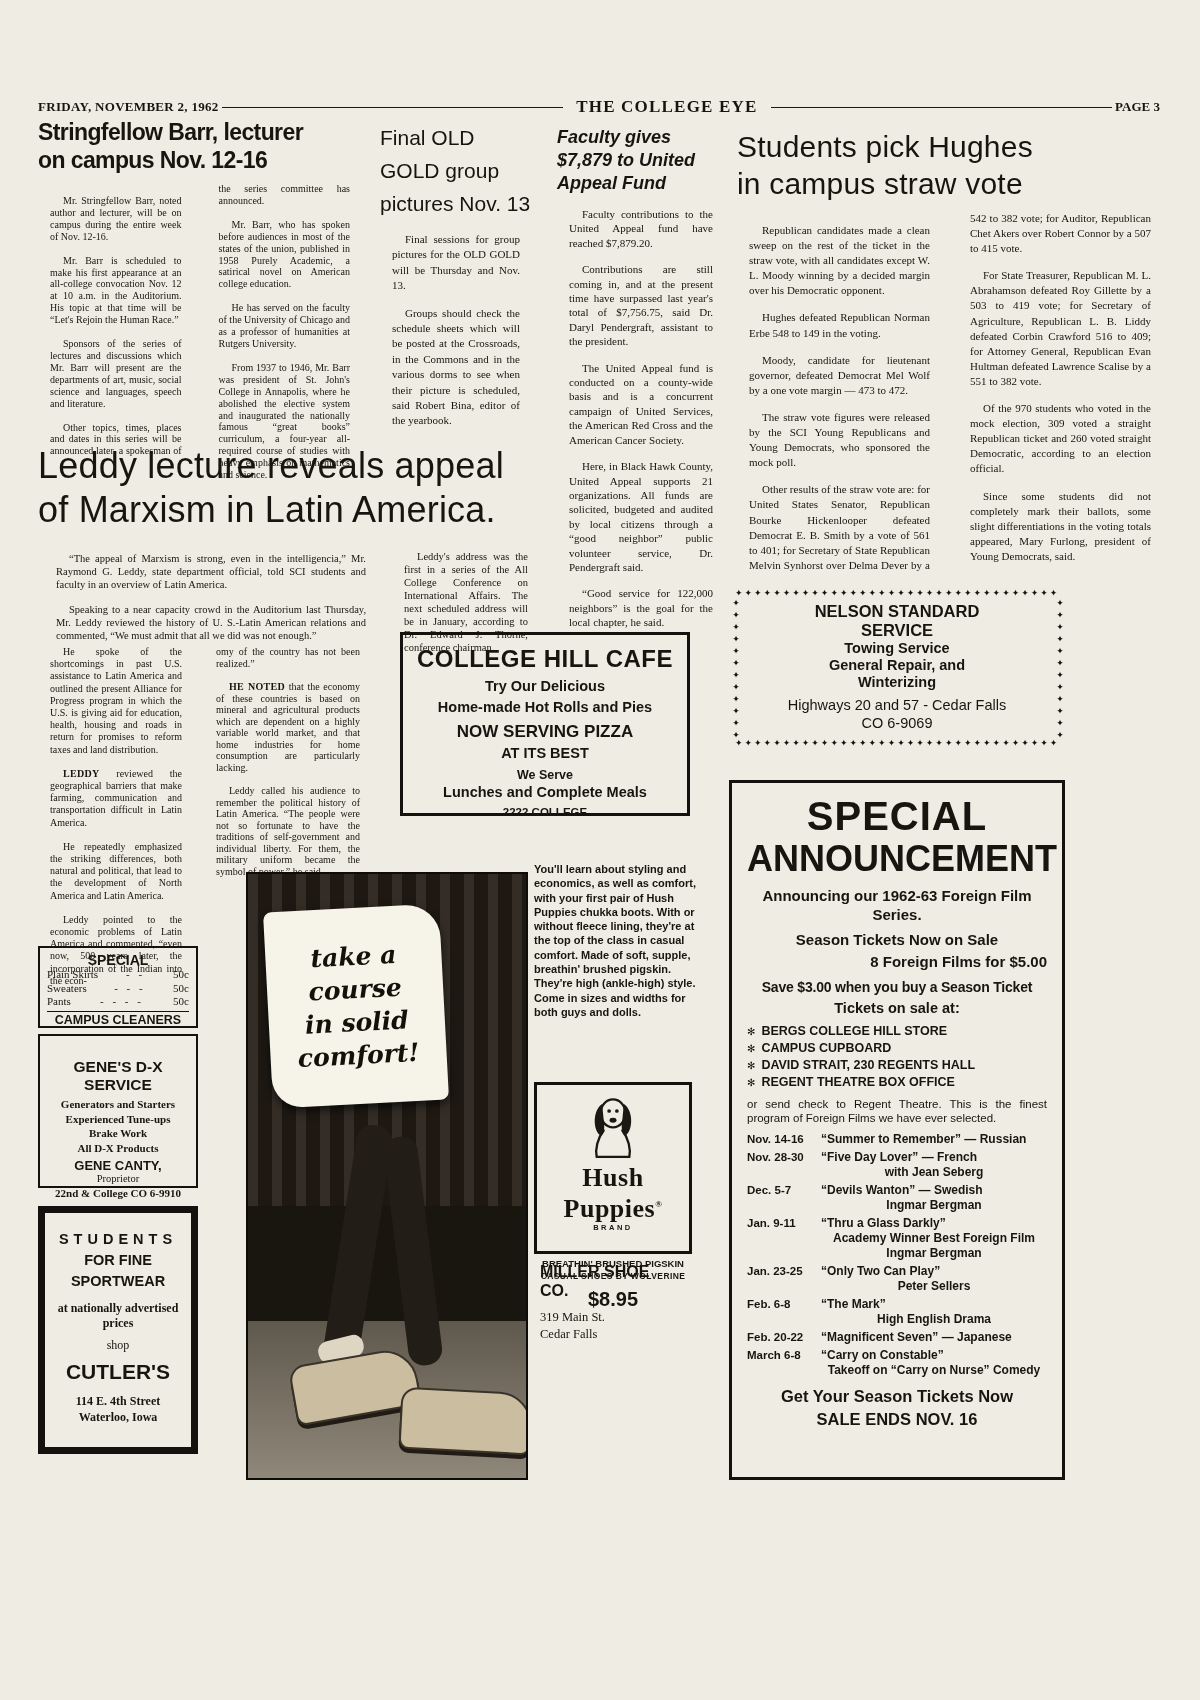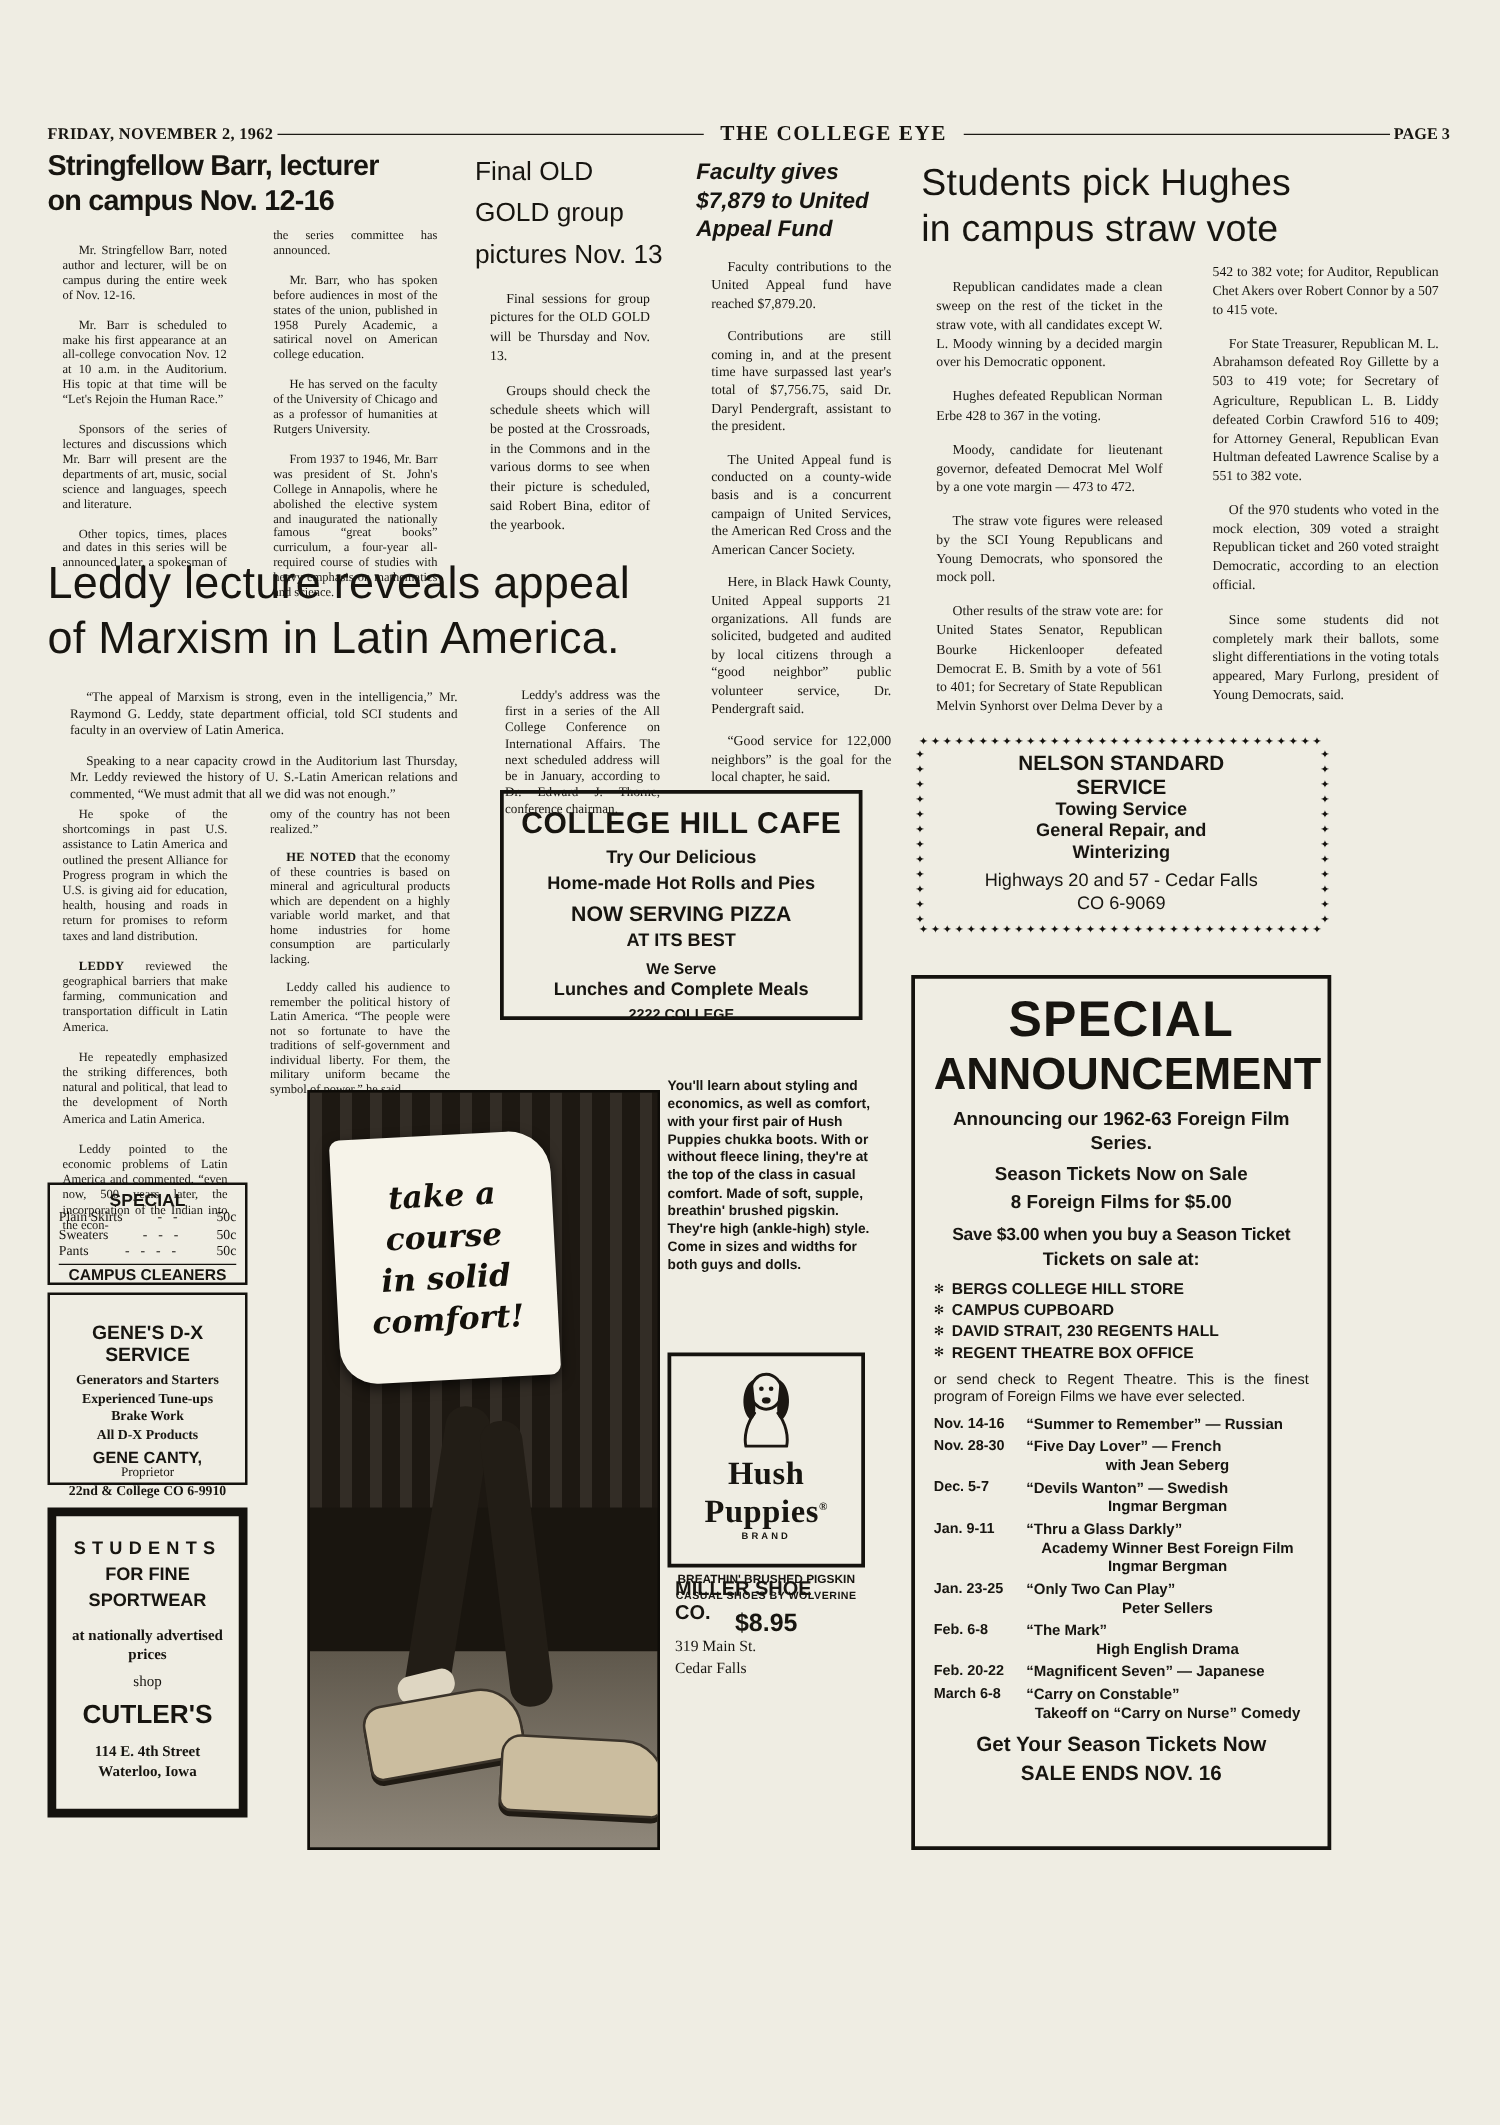--- a/index.html
+++ b/index.html
@@ -63,21 +63,21 @@
   .nelson-s:first-of-type{margin-top:5px}
   .nelson-loc{font-size:14.5px;margin-top:6px;font-weight:400}
   .nelson-phone{font-size:14.5px;margin-top:2px;font-weight:400}
 
   
   .announce{left:729px;top:780px;width:336px;height:700px;border:3.5px solid #14120e;box-sizing:border-box;padding:12px 15px;font-family:"Liberation Sans",sans-serif;overflow:hidden}
   .a-title1{font-size:40px;line-height:43px;font-weight:bold;text-align:center;letter-spacing:1px}
   .a-title2{font-size:36px;line-height:41px;font-weight:bold;text-align:center}
   .a-intro{font-size:15px;line-height:19px;font-weight:bold;text-align:center;margin-top:7px}
   .a-sale1{font-size:15px;font-weight:bold;text-align:center;margin-top:7px}
-  .a-sale2{font-size:15px;font-weight:bold;text-align:center;margin-top:5px}
+  .a-sale2{font-size:15px;font-weight:bold;text-align:right;margin-top:5px}
   .a-save{font-size:14px;font-weight:bold;text-align:center;margin-top:9px;white-space:nowrap;letter-spacing:-.2px}
   .a-tickets{font-size:14.5px;font-weight:bold;text-align:center;margin-top:5px}
   .venues{margin-top:7px}
   .venue{display:flex;gap:6px;font-size:12.5px;font-weight:bold;line-height:17px}
   .venue-star{font-size:10px;font-weight:400}
   .a-note{font-size:11.5px;line-height:14px;margin-top:6px;text-align:justify}
   .films{margin-top:7px}
   .film-row{display:flex;gap:8px;margin:3px 0}
   .film-date{width:66px;flex:none;font-weight:bold;font-size:11.5px;line-height:15px}
   .film-info{flex:1;font-weight:bold;font-size:12px;line-height:15px}
@@ -180,21 +180,21 @@
       <p>The United Appeal fund is conducted on a county-wide basis and is a concurrent campaign of United Services, the American Red Cross and the American Cancer Society.</p>
       <p>Here, in Black Hawk County, United Appeal supports 21 organizations. All funds are solicited, budgeted and audited by local citizens through a “good neighbor” public volunteer service, Dr. Pendergraft said.</p>
       <p>“Good service for 122,000 neighbors” is the goal for the local chapter, he said.</p>
     </div>
   </article>
 
   <article class="abs hughes">
     <h2><span>Students pick Hughes</span><br><span>in campus straw vote</span></h2>
     <div class="body">
       <p>Republican candidates made a clean sweep on the rest of the ticket in the straw vote, with all candidates except W. L. Moody winning by a decided margin over his Democratic opponent.</p>
-      <p>Hughes defeated Republican Norman Erbe 428 to 367 in the voting.</p>
+      <p>Hughes defeated Republican Norman Erbe 548 to 149 in the voting.</p>
       <p>Moody, candidate for lieutenant governor, defeated Democrat Mel Wolf by a one vote margin — 473 to 472.</p>
       <p>The straw vote figures were released by the SCI Young Republicans and Young Democrats, who sponsored the mock poll.</p>
       <p>Other results of the straw vote are: for United States Senator, Republican Bourke Hickenlooper defeated Democrat E. B. Smith by a vote of 561 to 401; for Secretary of State Republican Melvin Synhorst over Delma Dever by a 542 to 382 vote; for Auditor, Republican Chet Akers over Robert Connor by a 507 to 415 vote.</p>
       <p>For State Treasurer, Republican M. L. Abrahamson defeated Roy Gillette by a 503 to 419 vote; for Secretary of Agriculture, Republican L. B. Liddy defeated Corbin Crawford 516 to 409; for Attorney General, Republican Evan Hultman defeated Lawrence Scalise by a 551 to 382 vote.</p>
       <p>Of the 970 students who voted in the mock election, 309 voted a straight Republican ticket and 260 voted straight Democratic, according to an election official.</p>
       <p>Since some students did not completely mark their ballots, some slight differentiations in the voting totals appeared, Mary Furlong, president of Young Democrats, said.</p>
     </div>
   </article>
 
   <div class="abs leddy-headline">

